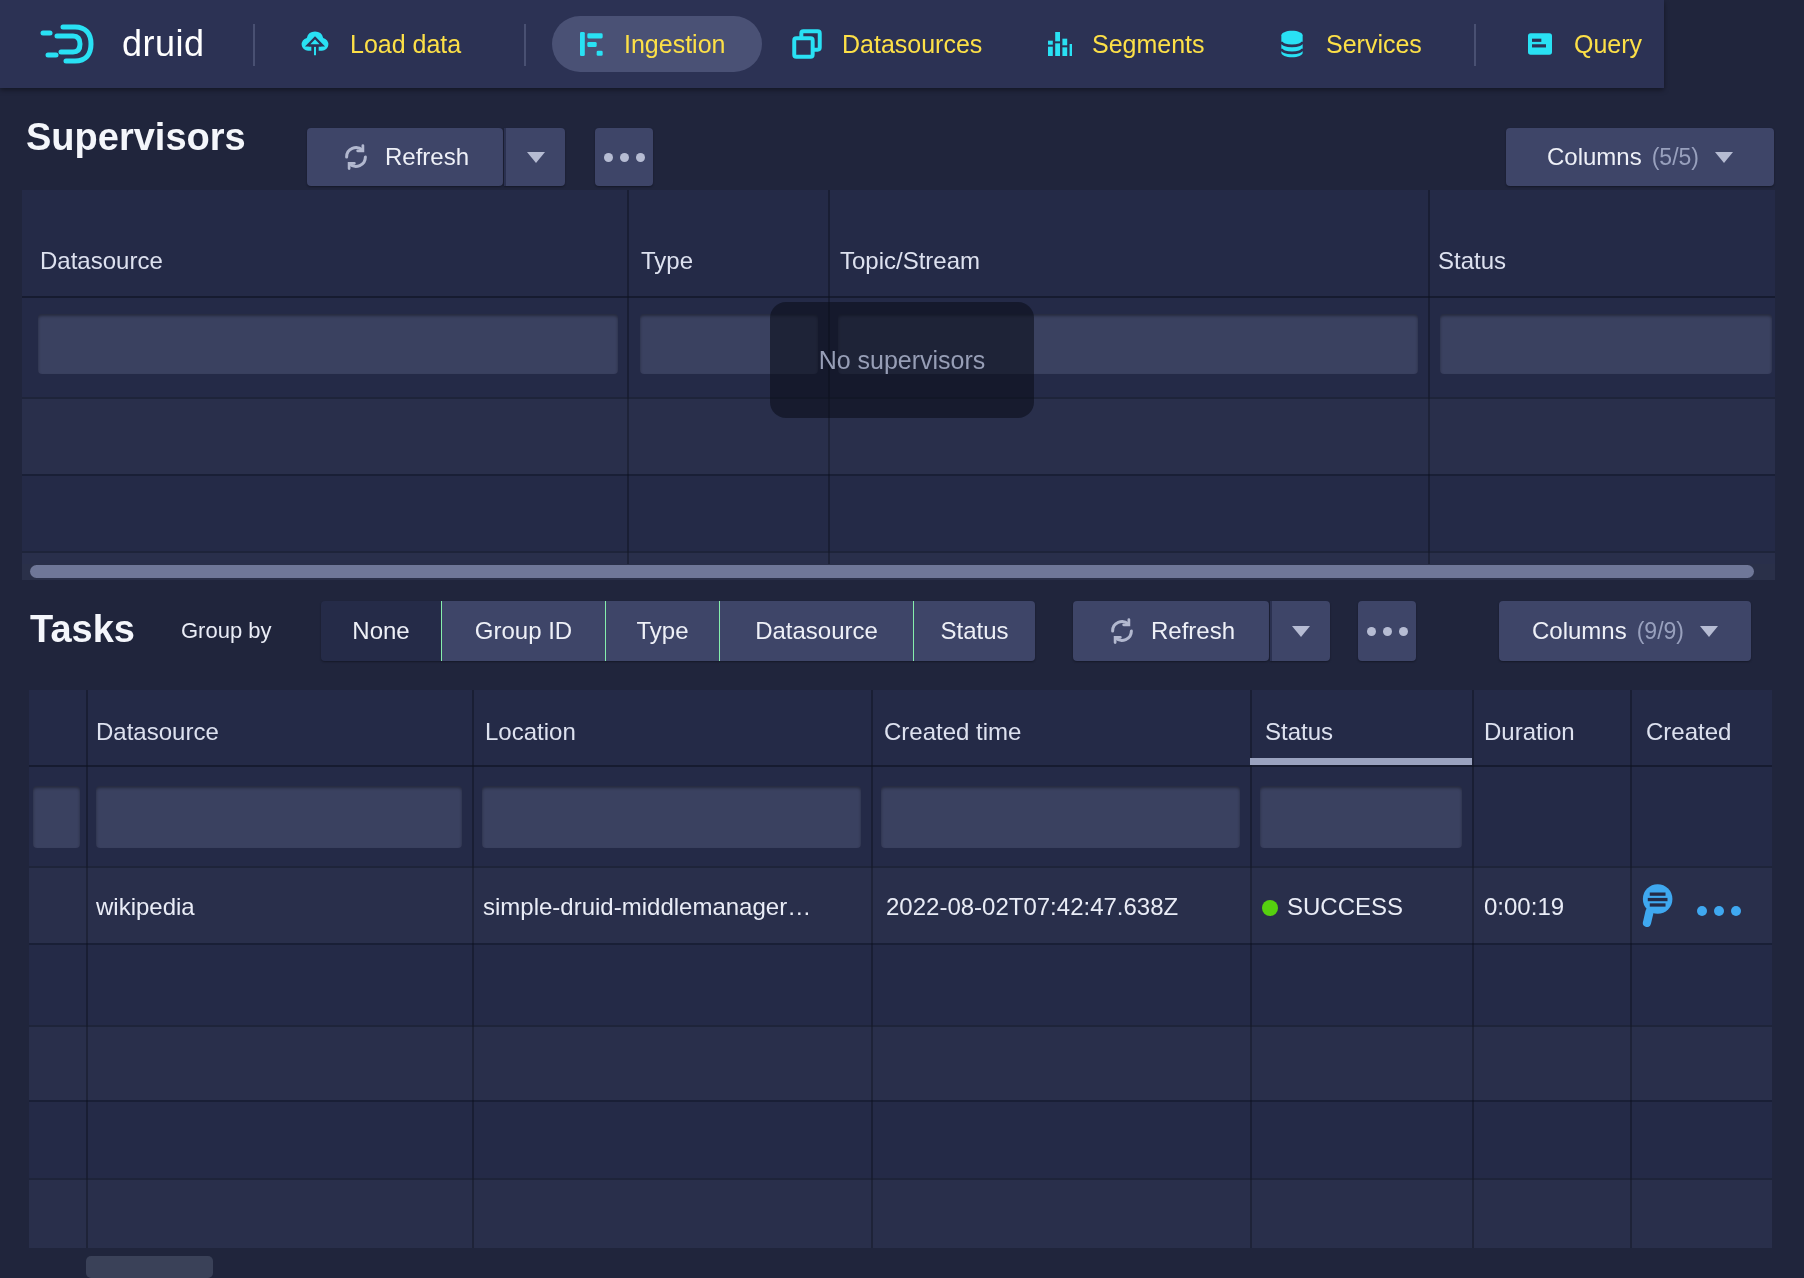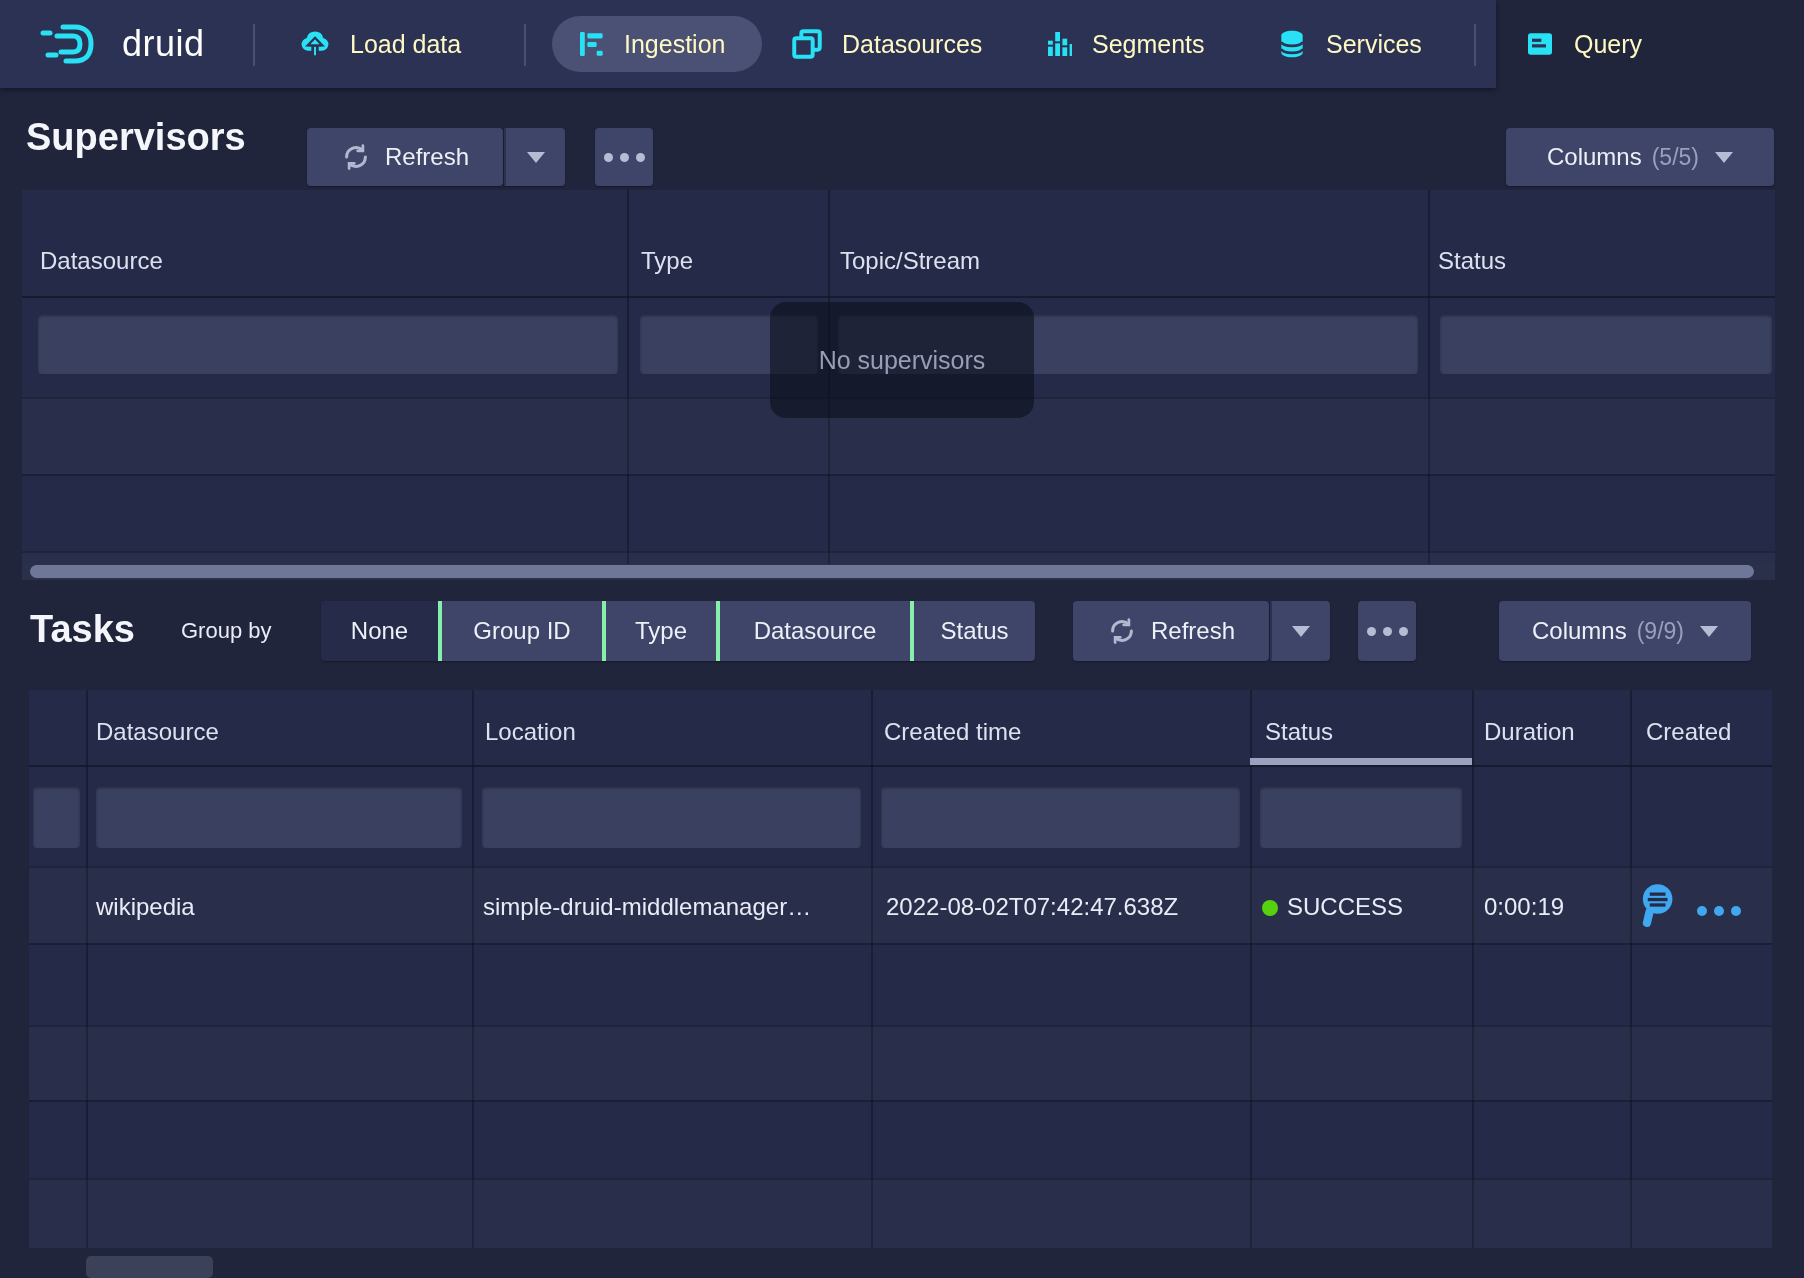--- a/index.html
+++ b/index.html
@@ -1,35 +1,35 @@
 <!DOCTYPE html>
 <html><head>
 <meta charset="utf-8">
 <style>
   * { margin:0; padding:0; box-sizing:border-box; }
   body { background:#14182a; font-family:"Liberation Sans", sans-serif; }
   .screen { position:relative; width:1804px; height:1278px; background:#20253c; overflow:hidden; color:#eef0f7; }
 
   
-  .navbar { position:absolute; left:0; top:0; width:1496px; height:88px; background:#2c3254; box-shadow:0 2px 5px rgba(0,0,0,.4); z-index:5; }
+  .navbar { position:absolute; left:0; top:0; width:1664px; height:88px; background:#2c3254; box-shadow:0 2px 5px rgba(0,0,0,.4); z-index:5; }
   .nav-abs { position:absolute; top:0; height:88px; display:flex; align-items:center; }
-  .nav-label { font-size:25px; color:#fef9c3; white-space:nowrap; }
+  .nav-label { font-size:25px; color:#fde047; white-space:nowrap; }
   .logo-text { font-size:36px; color:#ffffff; font-weight:500; letter-spacing:.5px; }
   .nav-divider { position:absolute; top:24px; width:2px; height:42px; background:#495072; }
   .nav-pill { position:absolute; left:552px; top:16px; width:210px; height:56px; background:#4a5175; border-radius:28px; }
   .icon-svg { display:block; }
 
   
   .section-title { position:absolute; font-size:38px; font-weight:600; color:#f4f6fb; }
   .btn { position:absolute; background:#3e4568; border-radius:4px; box-shadow:0 1px 2px rgba(0,0,0,.35); display:flex; align-items:center; justify-content:center; cursor:pointer; }
   .btn-label { font-size:24px; color:#eef0f7; white-space:nowrap; }
   .btn-count { font-size:23px; color:#98a0bd; margin-left:10px; }
   .caret { width:0; height:0; border-left:9px solid transparent; border-right:9px solid transparent; border-top:11px solid #b6bcd3; }
   .seg-group { position:absolute; display:flex; border-radius:4px; overflow:hidden; box-shadow:0 1px 2px rgba(0,0,0,.35); }
-  .seg { height:60px; display:flex; align-items:center; justify-content:center; background:#3e4568; border-right:4px solid #86efac; cursor:pointer; }
+  .seg { height:60px; display:flex; align-items:center; justify-content:center; background:#3e4568; border-right:1px solid #86efac; cursor:pointer; }
   .seg:last-child { border-right:none; }
   .seg.active { background:#252b48; }
   .dots { display:flex; gap:7px; align-items:center; }
   .dots i { width:9px; height:9px; border-radius:50%; background:#b6bcd3; display:block; }
 
   
   .tbl { position:absolute; background:#242a47; }
   .v-div { position:absolute; top:0; width:2px; background:rgba(14,18,33,.5); }
   .h-div { position:absolute; left:0; right:0; height:2px; background:rgba(14,18,33,.45); }
   .stripe { position:absolute; left:0; right:0; background:rgba(255,255,255,.022); }

